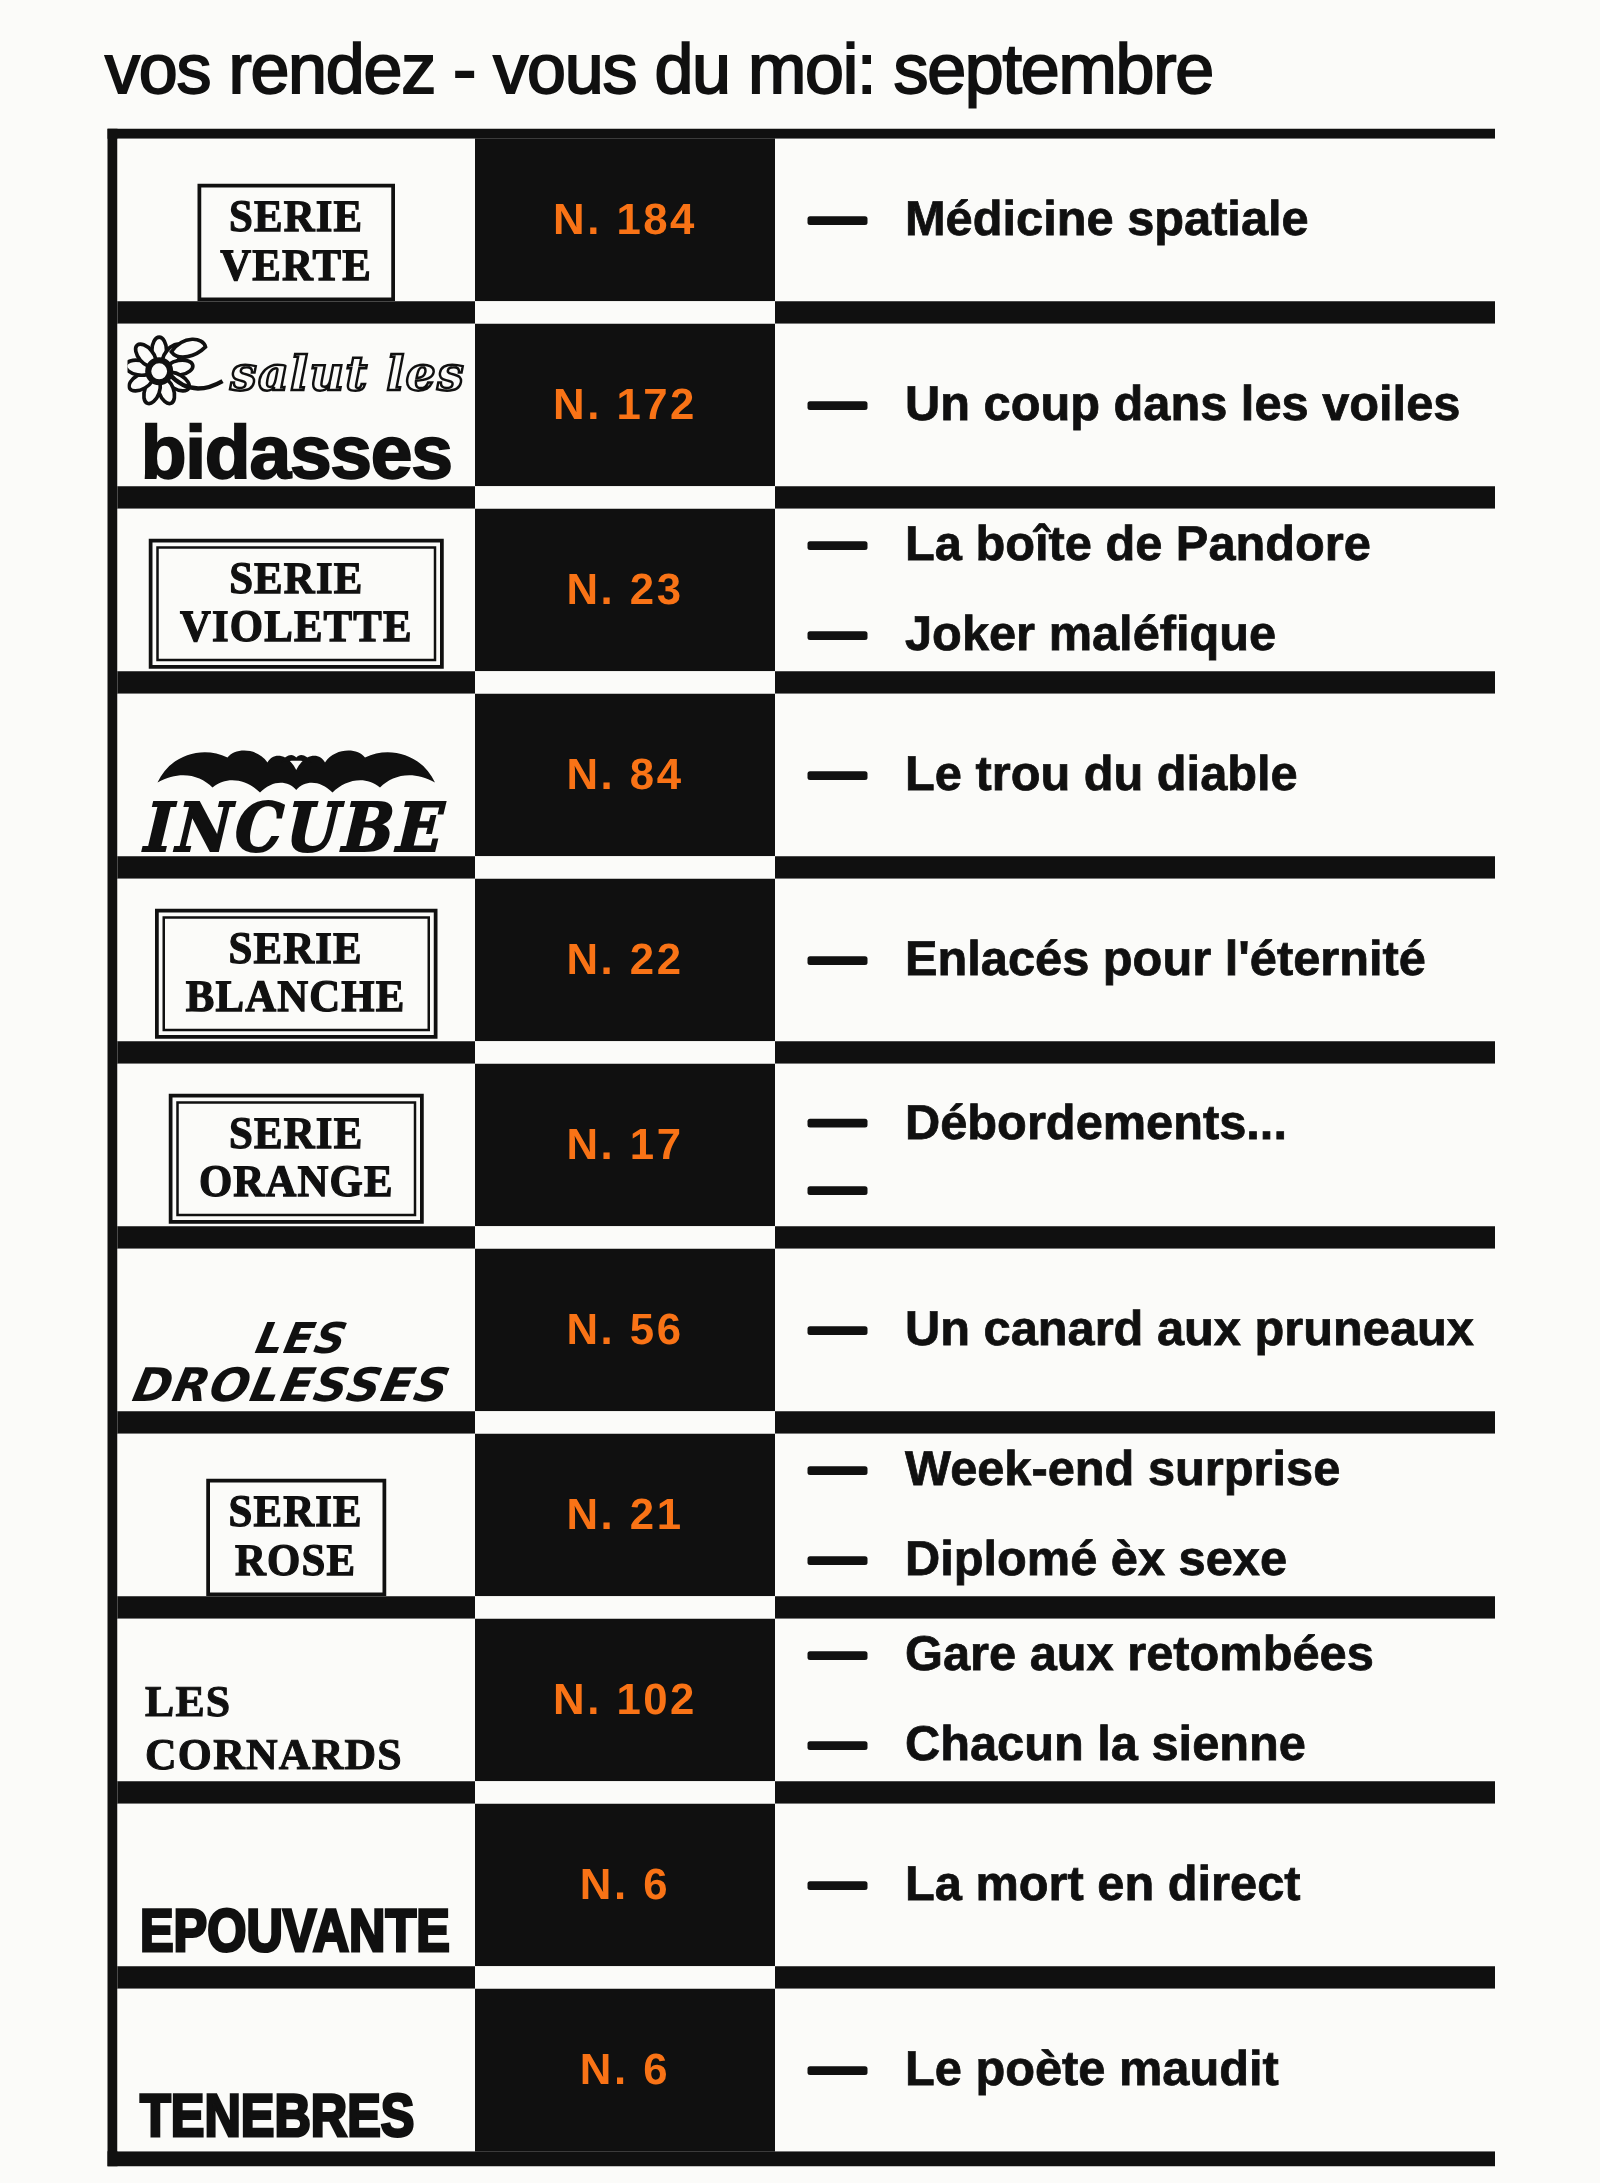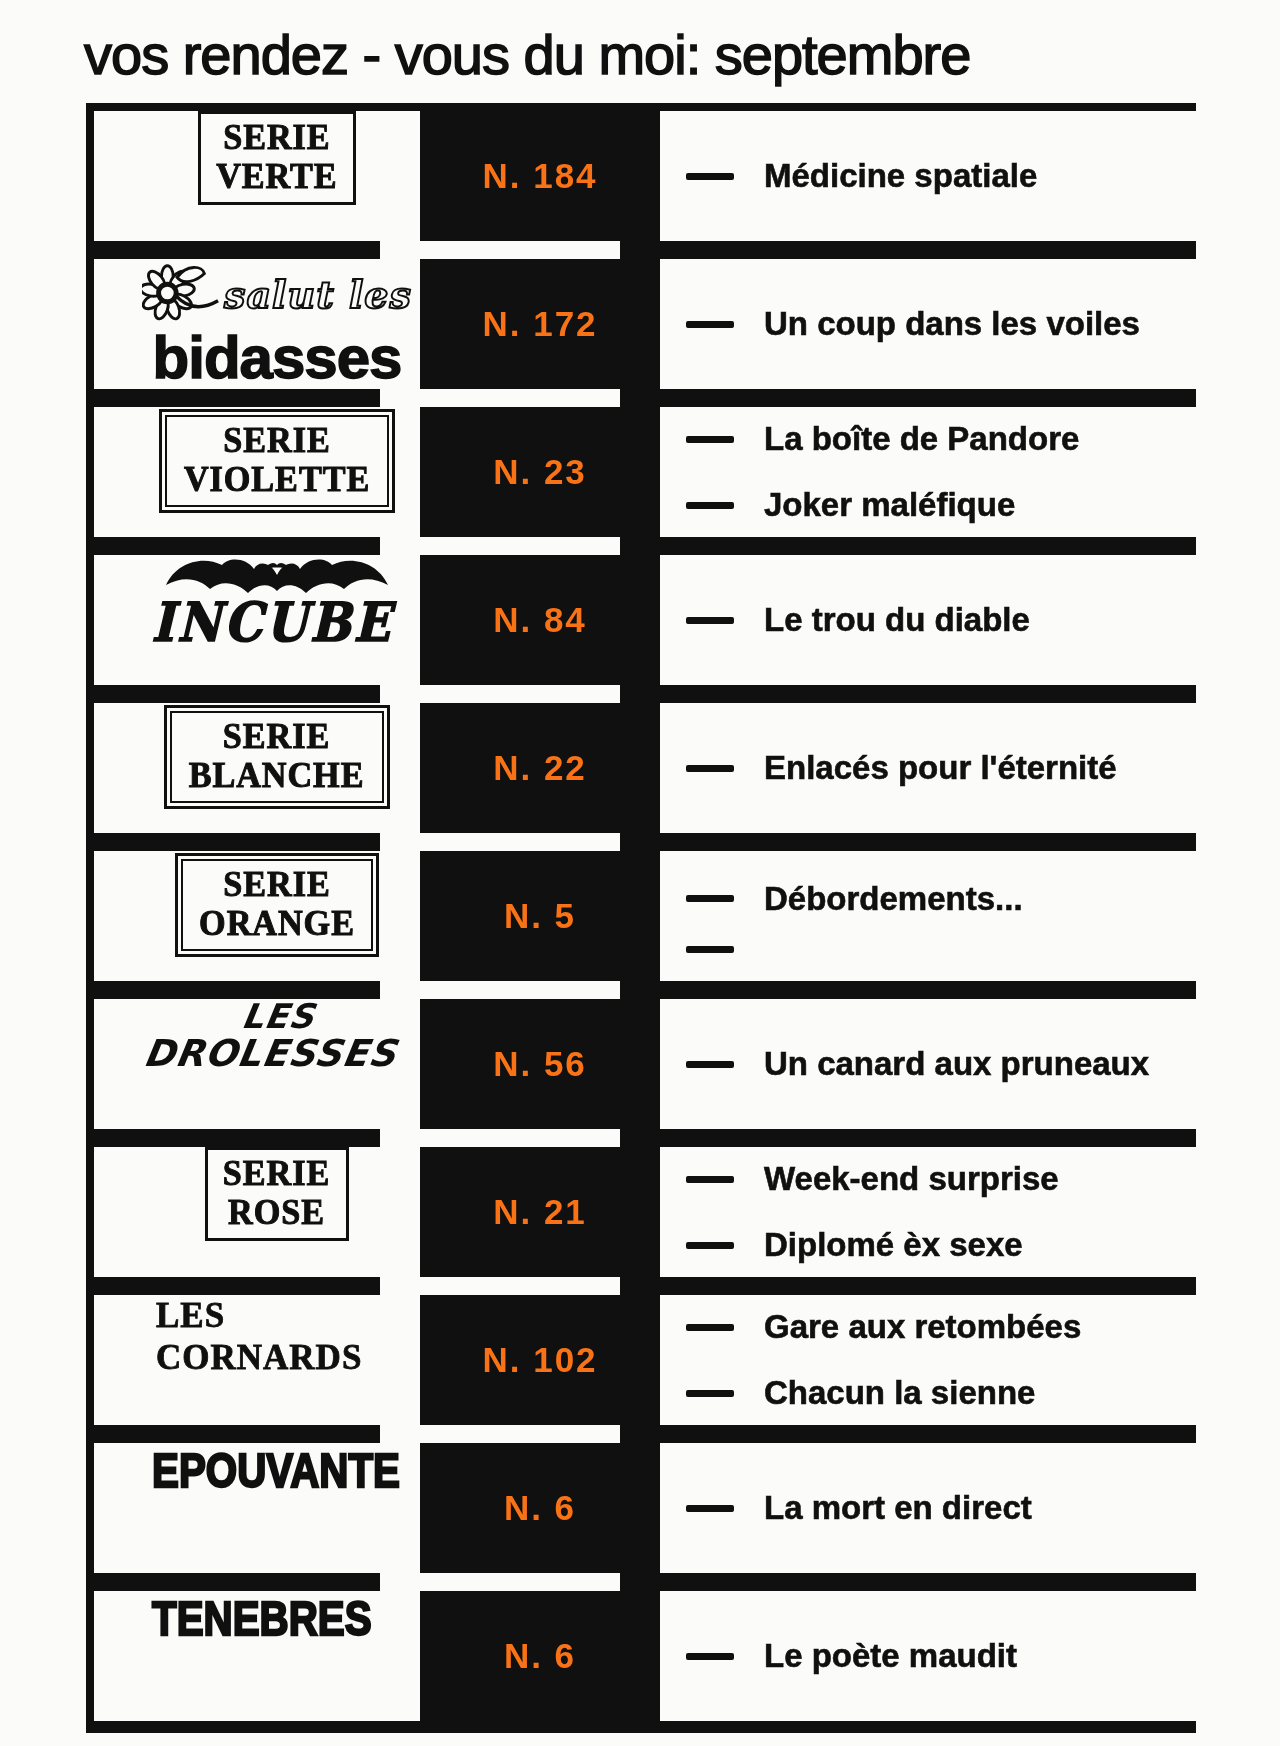--- a/index.html
+++ b/index.html
@@ -36,43 +36,42 @@
   }
   .row{display:flex;height:var(--rowh);}
   .sep{display:flex;height:var(--sep);}
   .sep .s1{width:var(--col1);background:var(--ink);}
   .sep .s2{width:var(--col2);background:var(--paper);}
   .sep .s3{flex:1;background:var(--ink);}
   .logo-cell{
     width:var(--col1);
     background:var(--paper);
     display:flex;flex-direction:column;
-    align-items:center;justify-content:flex-start;
+    align-items:center;justify-content:flex-end;
     overflow:hidden;
-    margin-left:40px;
   }
   .num-cell{
     width:var(--col2);
     background:var(--ink);
     color:#f97316;
     display:flex;align-items:center;justify-content:center;
     font-weight:bold;font-size:35px;letter-spacing:2px;
   }
   .title-cell{
     flex:1;background:var(--paper);
     display:flex;flex-direction:column;justify-content:center;
     gap:28px;padding-left:26px;
   }
   .title-line{display:flex;align-items:center;gap:30px;}
   .dash{
     width:48px;height:7px;background:var(--ink);
     flex:0 0 auto;border-radius:2px;
   }
   .title-text{
-    font-weight:bold;font-size:33px;letter-spacing:0px;
+    font-weight:bold;font-size:39px;letter-spacing:0px;
     -webkit-text-stroke:0.6px var(--ink);
     white-space:nowrap;
   }
   
   .boxed{
     border:3px solid var(--ink);
     padding:4px 12px 6px;
     text-align:center;
     font-family:"Liberation Serif", serif;
     font-weight:bold;
@@ -275,21 +274,21 @@
       <div class="s3"></div>
     </div>
 
   <div class="row">
     <div class="logo-cell">
       <div class="boxed double">
         <span class="l">SERIE</span>
         <span class="l">ORANGE</span>
       </div>
     </div>
-    <div class="num-cell">N. 5</div>
+    <div class="num-cell">N. 17</div>
     <div class="title-cell">
       <div class="title-line">
         <span class="dash"></span>
         <span class="title-text">Débordements...</span>
       </div>
       <div class="title-line">
         <span class="dash"></span>
       </div>
     </div>
   </div>

